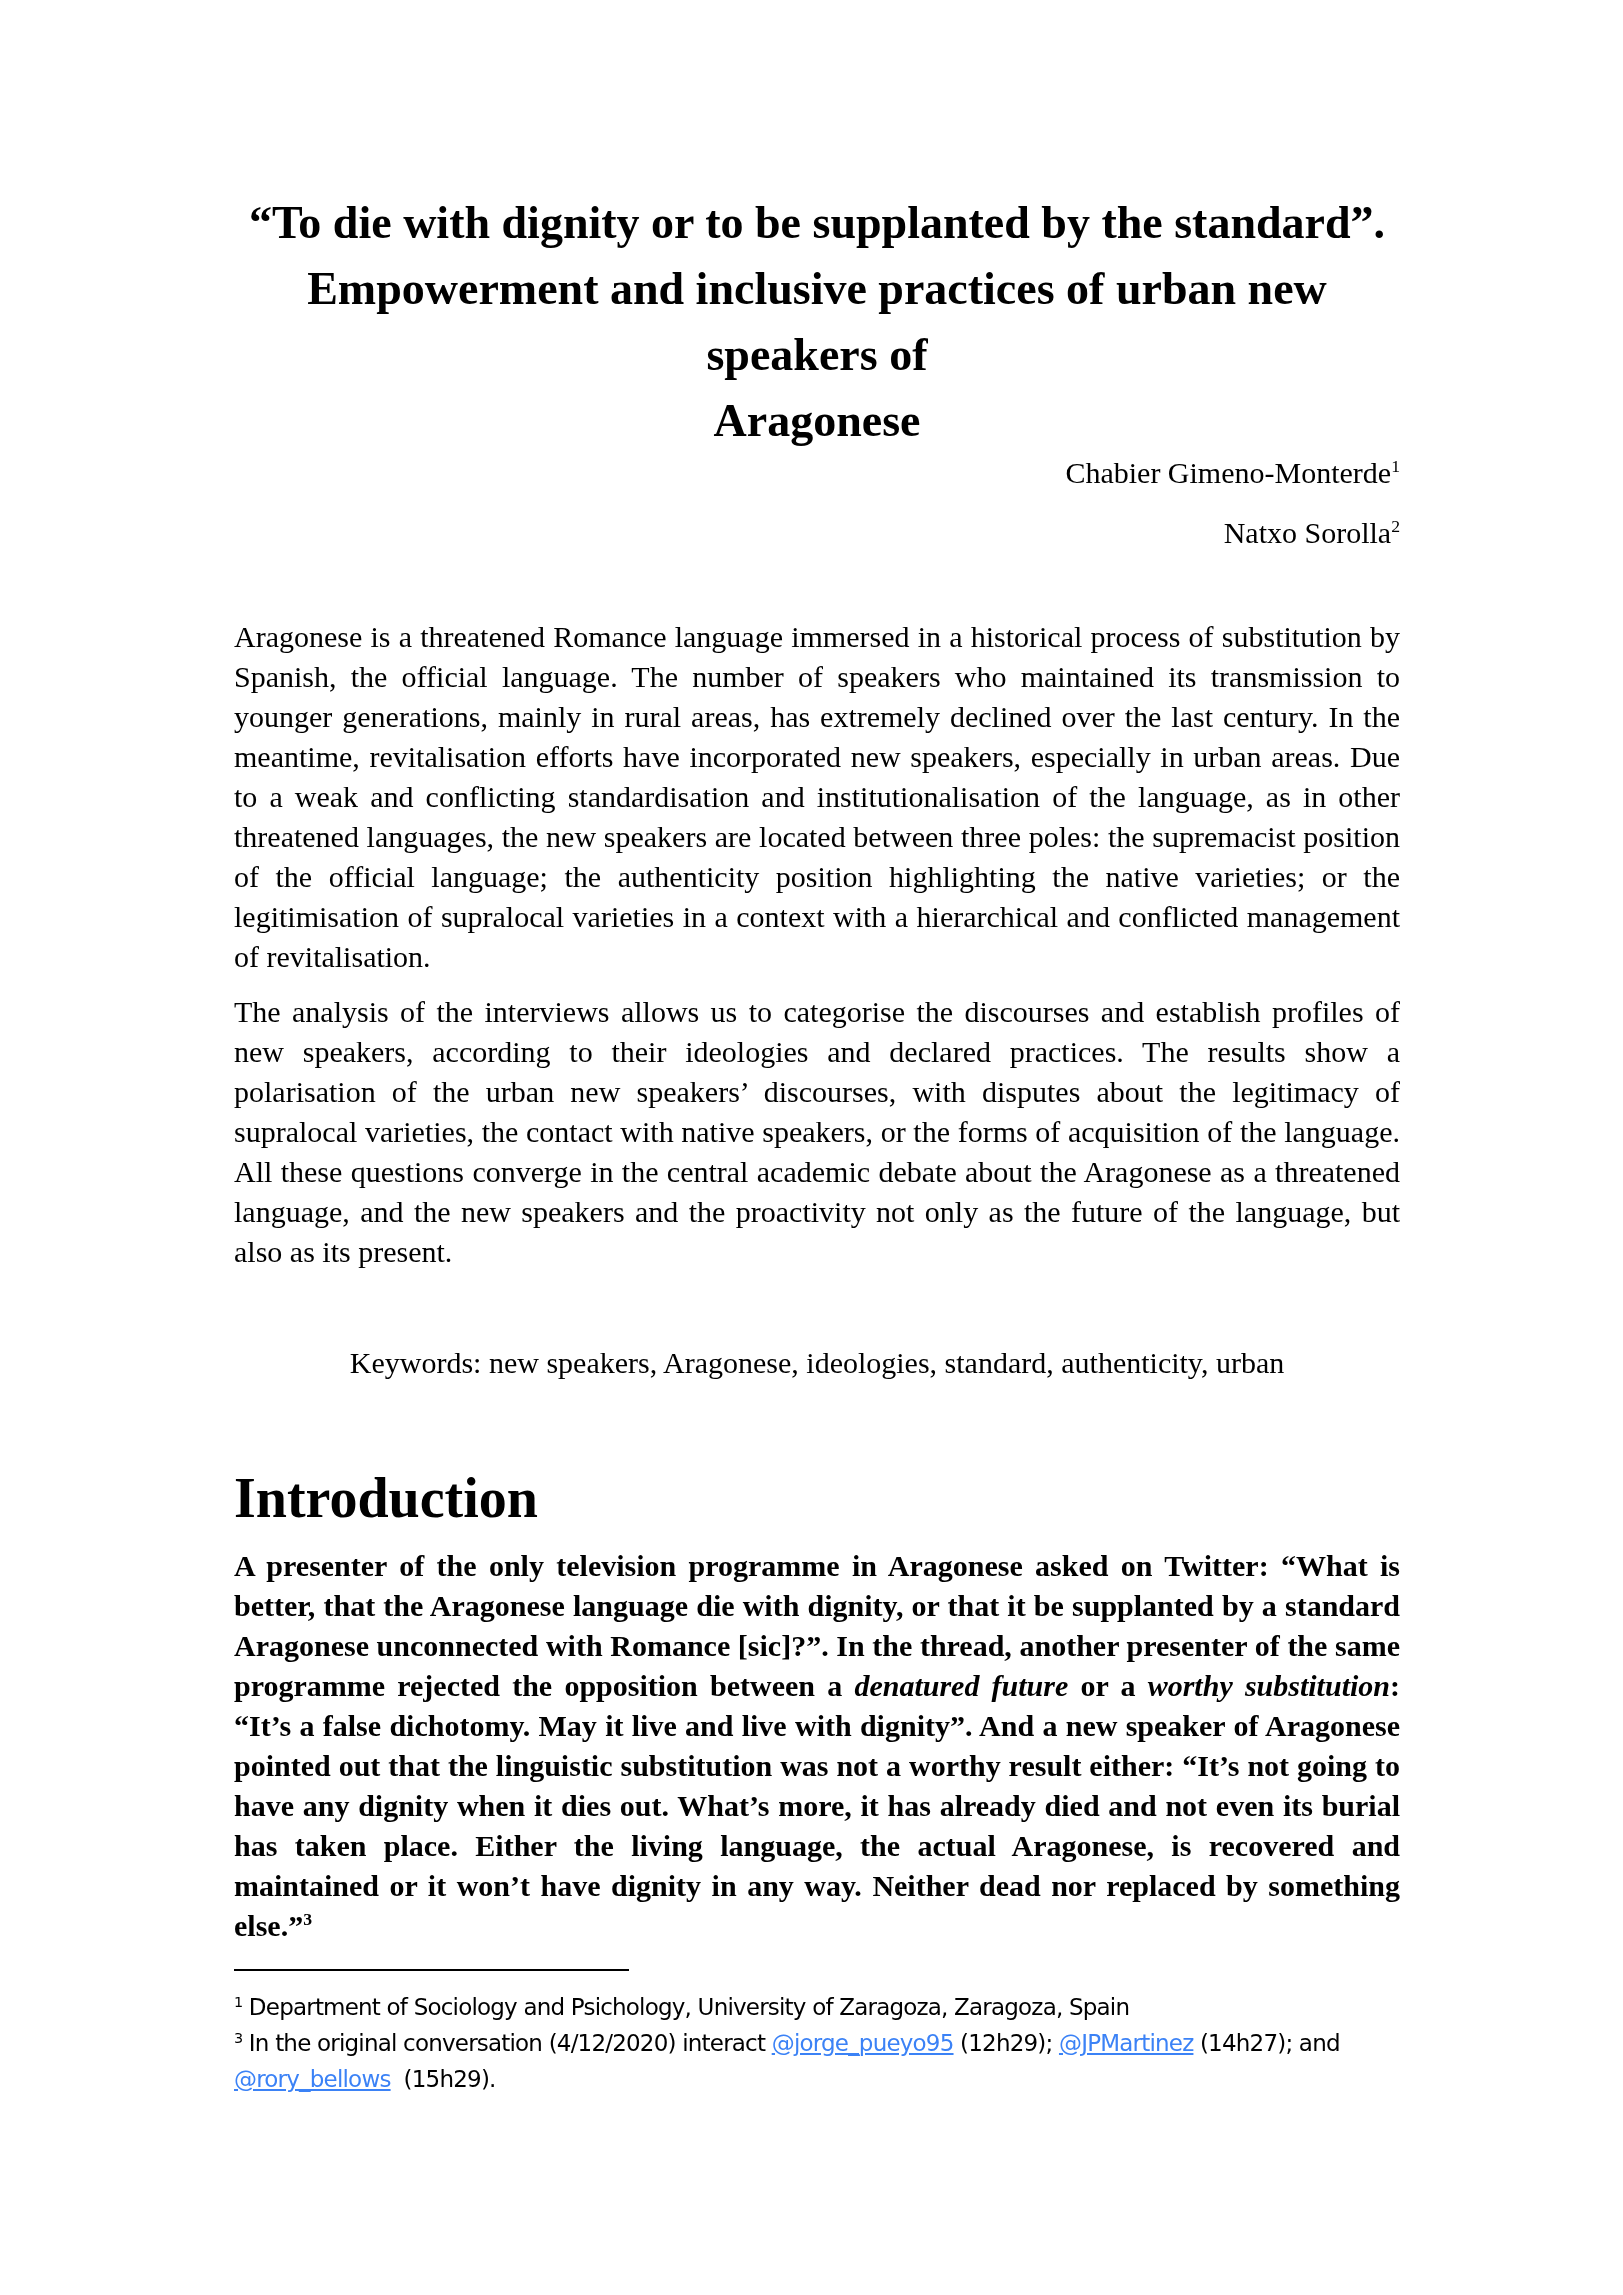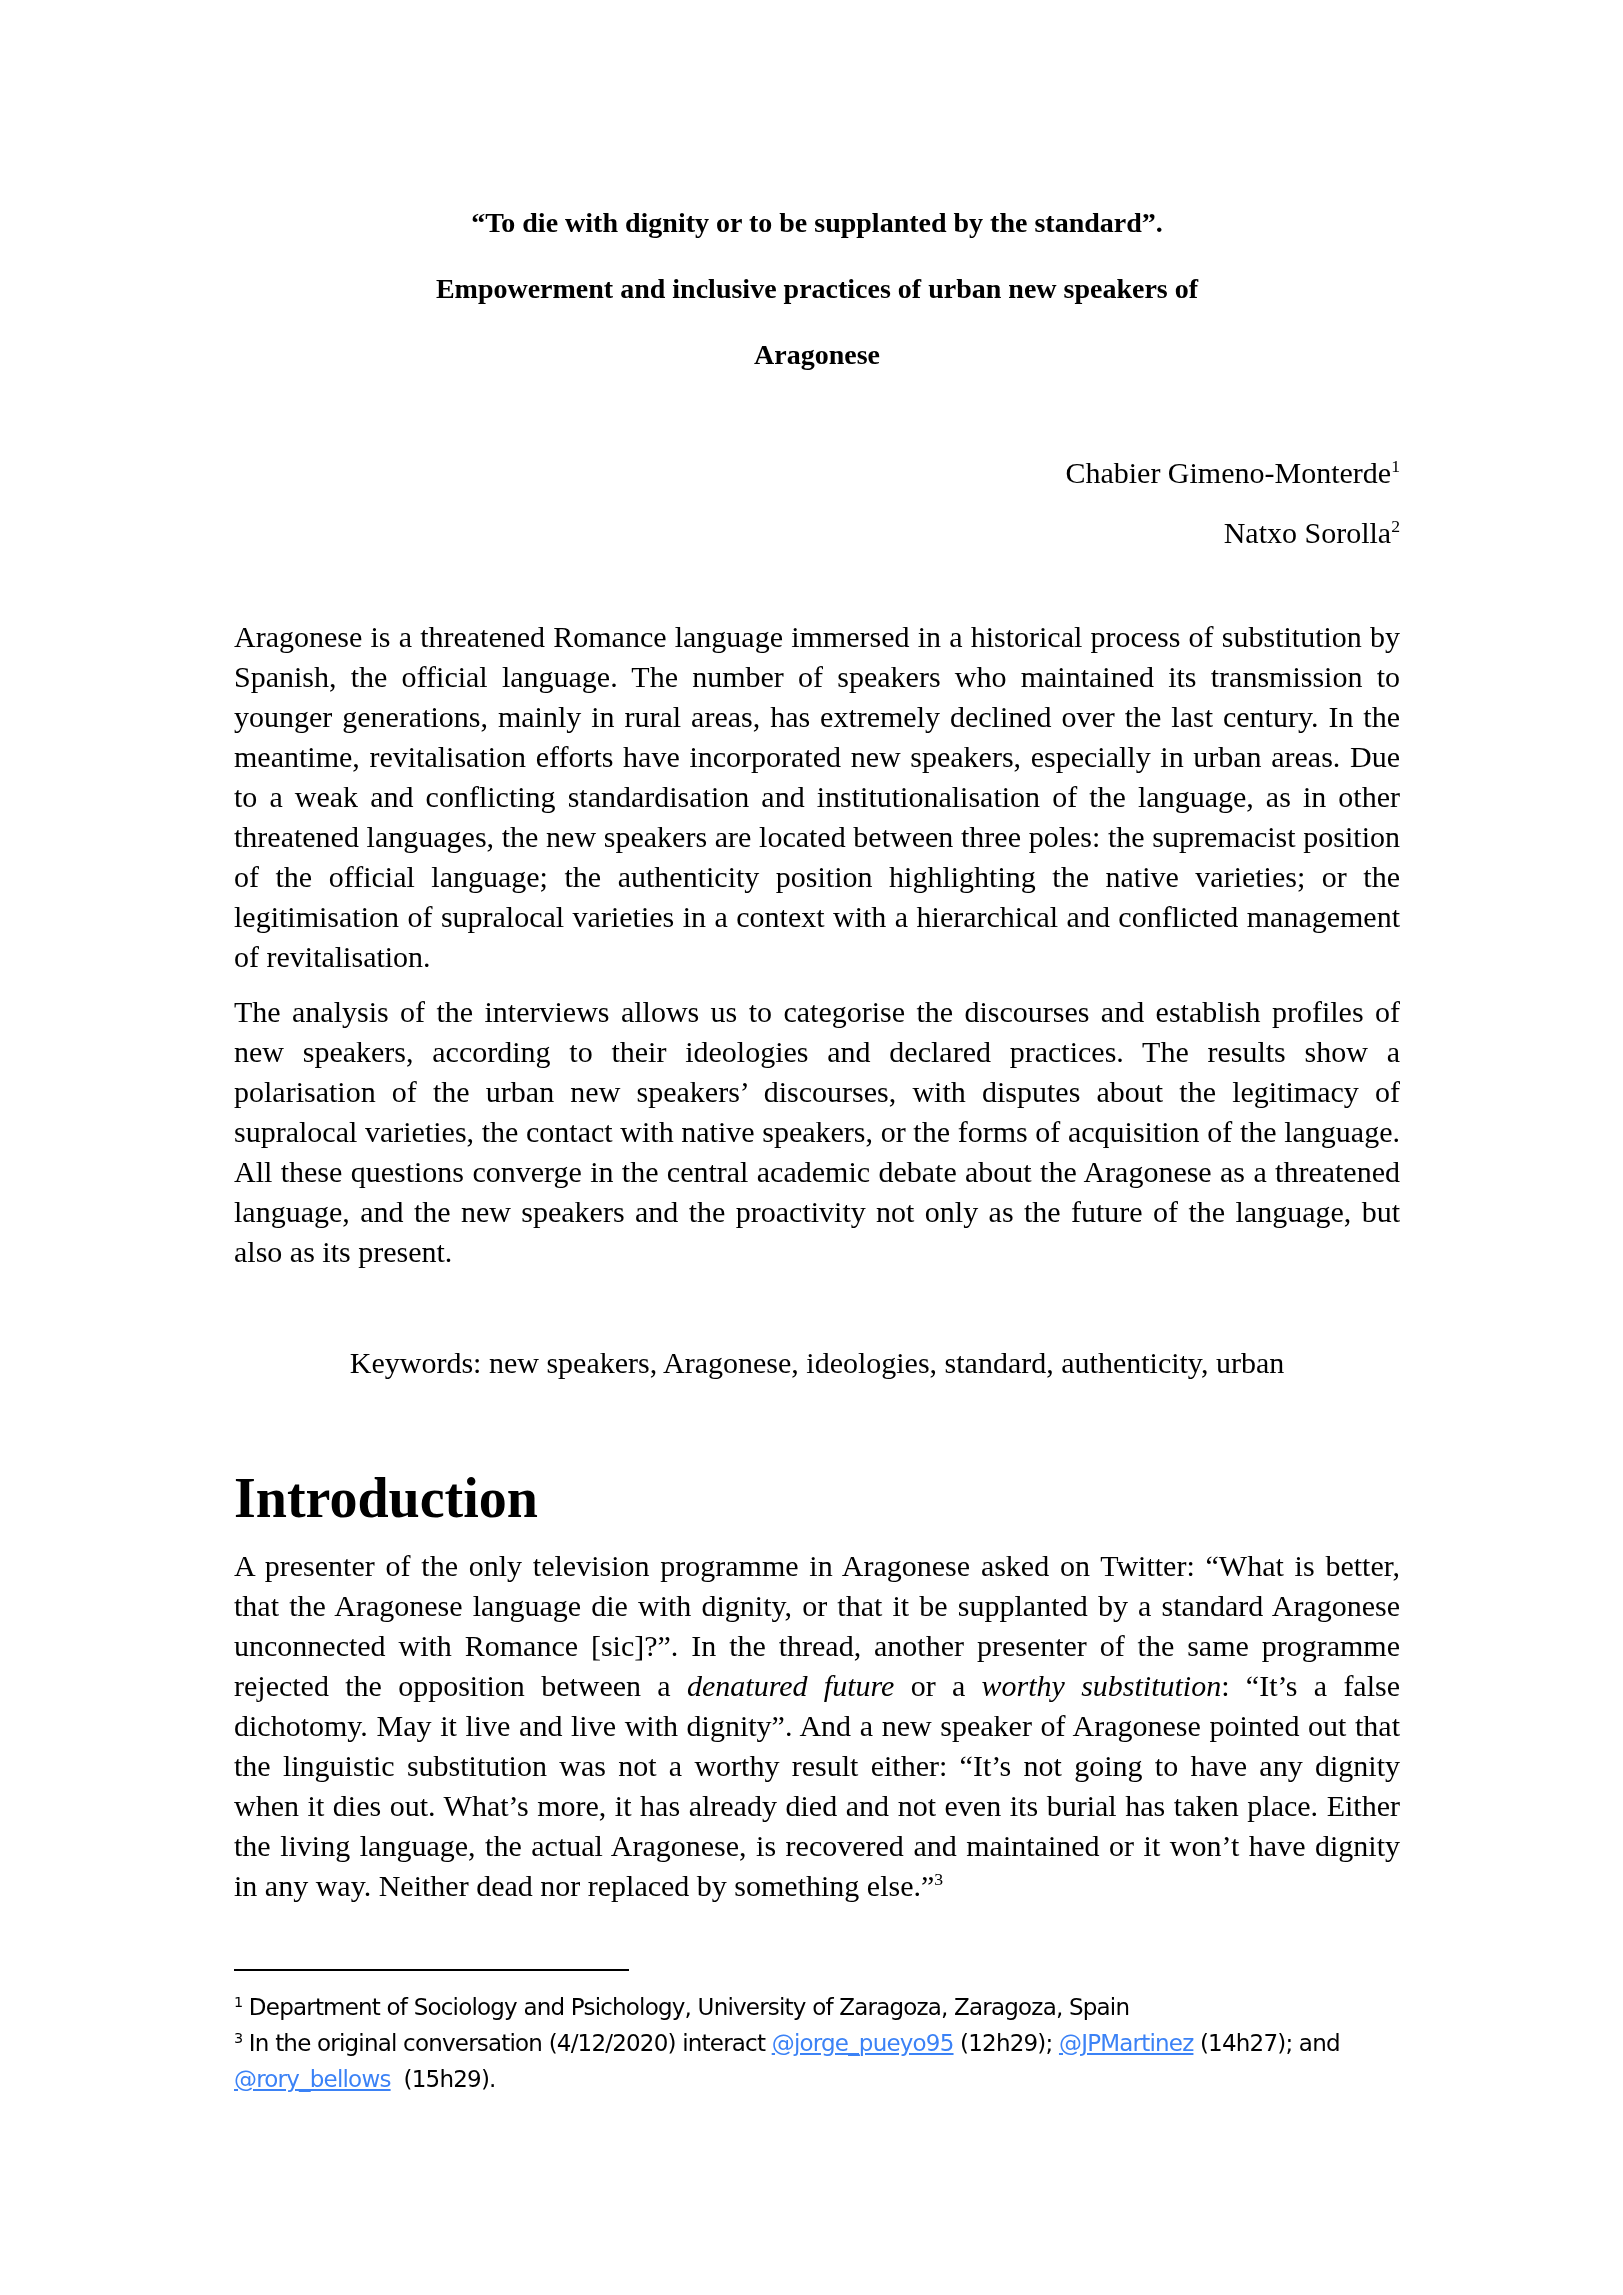--- a/index.html
+++ b/index.html
@@ -1,40 +1,40 @@
 <!DOCTYPE html>
 <html style="font-size:10.5px"><head>
 <meta charset="utf-8">
 <style>
   html, body { margin: 0; padding: 0; background: #ffffff; }
   body { width: 1623px; height: 2295px; position: relative; overflow: hidden; color: #000; }
   .title {
     position: absolute; left: 234px; width: 1166px; top: 190px;
-    text-align: center; font-weight: bold; font-size: 28px; line-height: 66px;
+    text-align: center; font-weight: bold; font-size: 46px; line-height: 66px;
     font-family: "Liberation Serif", serif;
   }
   .authors {
     position: absolute; left: 234px; width: 1166px; top: 445px;
     text-align: right; font-size: 30px; line-height: 56px;
     font-family: "Liberation Serif", serif;
   }
   .authors sup { font-size: 17.7px; vertical-align: 0; position: relative; top: -11px; }
   .body-text {
     position: absolute; left: 234px; width: 1166px;
     font-family: "Liberation Serif", serif; font-size: 30px; line-height: 40px;
     text-align: justify;
   }
   .abstract-p1 { top: 617px; }
   .abstract-p2 { top: 992px; }
   .keywords { top: 1343px; text-align: center; }
   .section-heading {
     position: absolute; left: 234px; top: 1466px;
     font-family: "Liberation Serif", serif; font-weight: bold; font-size: 56px; line-height: 65px;
   }
-  .intro-p { top: 1546px; }
+  .intro-p { top: 1546px; font-weight: bold; }
   .intro-p sup { font-size: 17.7px; vertical-align: 0; position: relative; top: -11px; line-height: 0; }
   .fn-rule {
     position: absolute; left: 234px; top: 1969px; width: 395px; height: 0;
     border-top: 2px solid #000;
   }
   .footnotes {
     position: absolute; left: 234px; width: 1166px; top: 1985px;
     font-family: "DejaVu Sans", "Liberation Sans", sans-serif; font-size: 23px; line-height: 33px;
     letter-spacing: -0.8px;
     margin-top: 6px;

